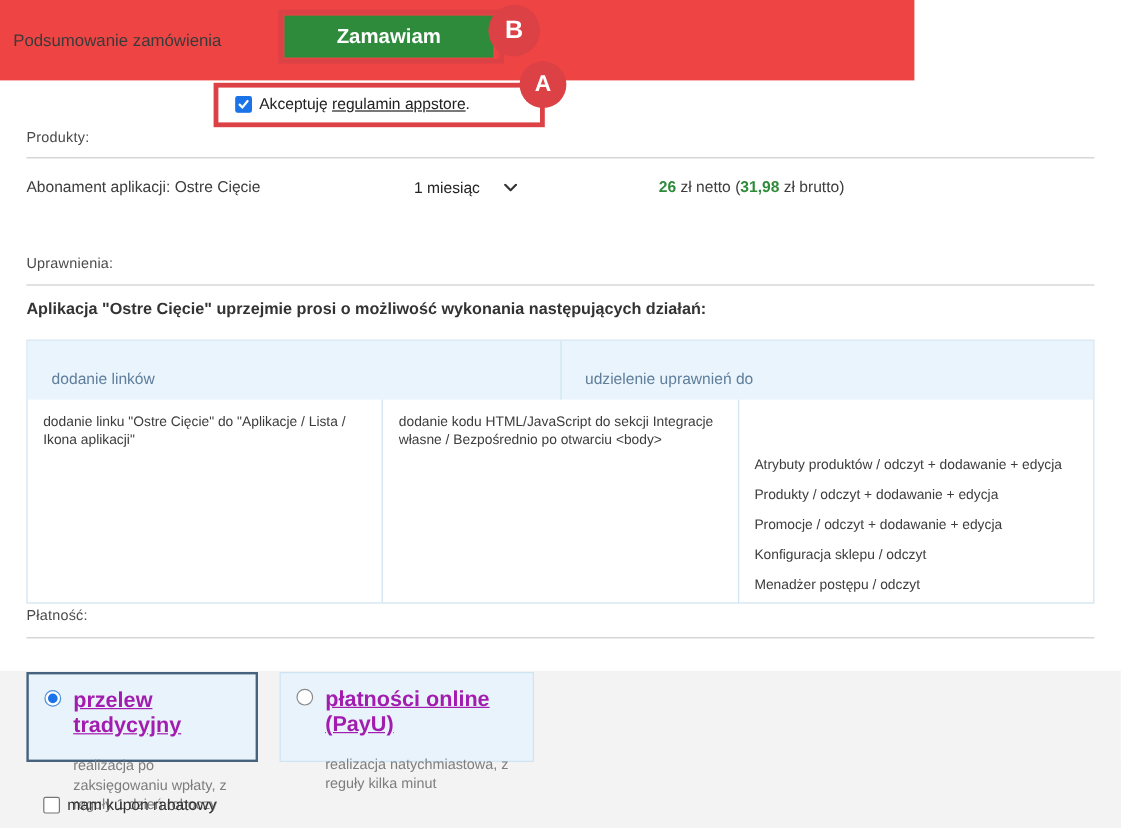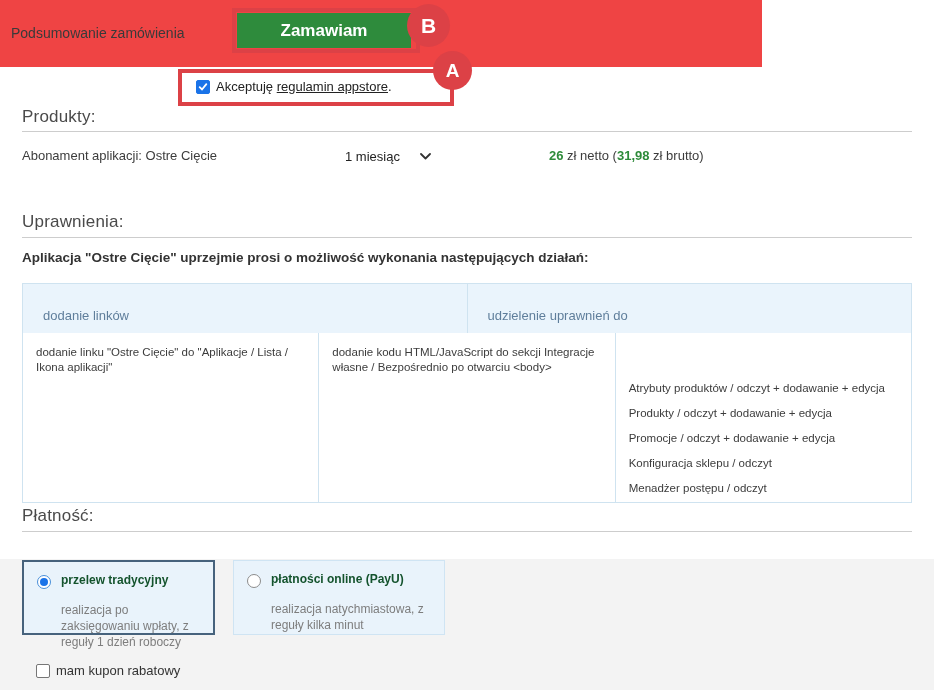--- a/index.html
+++ b/index.html
@@ -58,21 +58,21 @@
     flex: 0 0 auto;
   }
   .checkbox.checked { background: #1a73e8; border: 1px solid #1a73e8; }
   .checkbox.unchecked { background: #fff; border: 1px solid #767676; }
   .terms-row label { margin-left: 6px; cursor: default; }
   .terms-link { color: #222; text-decoration: underline; cursor: pointer; }
 
   
   .section-heading {
     position: absolute; left: 22px;
-    font-size: 17px; color: #4a4a4a; letter-spacing: 0.2px;
+    font-size: 12px; color: #4a4a4a; letter-spacing: 0.2px;
   }
   .section-rule {
     position: absolute; left: 22px; width: 890px; height: 0;
     border-top: 1px solid #cdcdcd;
   }
 
   
   .product-name { position: absolute; left: 22px; top: 148px; font-size: 13px; color: #3c3c3c; }
   .period-select {
     position: absolute; left: 345px; top: 144px;
@@ -120,21 +120,21 @@
   .pay-inner { display: flex; padding: 11px 8px 8px 13px; }
   .radio {
     width: 14px; height: 14px; border-radius: 50%; background: #fff;
     margin-top: 2px; flex: 0 0 auto;
     display: flex; align-items: center; justify-content: center;
   }
   .radio.on { border: 1px solid #4a90d9; }
   .radio.on .dot { width: 8px; height: 8px; border-radius: 50%; background: #1a73e8; }
   .radio.off { border: 1px solid #8c8c8c; }
   .pay-text { margin-left: 10px; }
-  .pay-title { font-size: 12px; font-weight: bold; color: #14532d; }
+  .pay-title { font-size: 18px; font-weight: bold; color: #a21caf; text-decoration: underline; }
   .pay-desc { font-size: 12px; line-height: 16px; color: #7d7d7d; margin-top: 15px; }
 
   .coupon-row {
     position: absolute; left: 36px; top: 663px;
     display: flex; align-items: center; font-size: 13px; color: #333;
   }
   .coupon-row label { margin-left: 6px; }
 </style>
 </head>
 <body>

